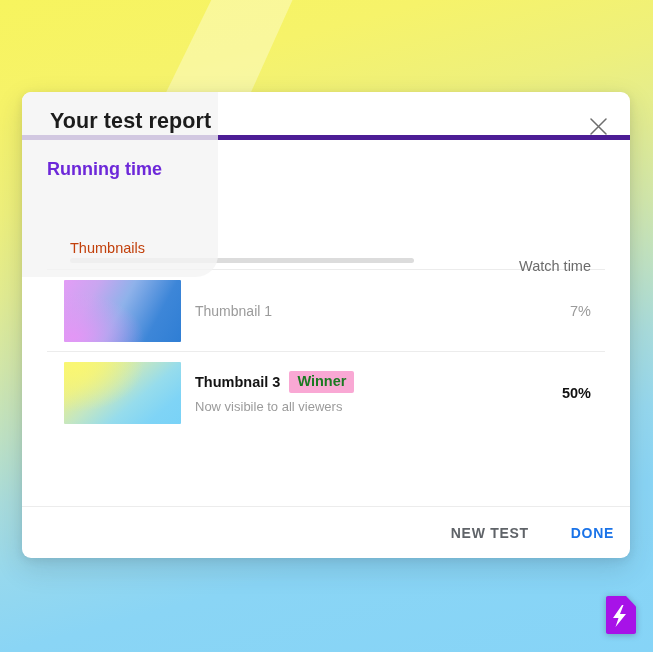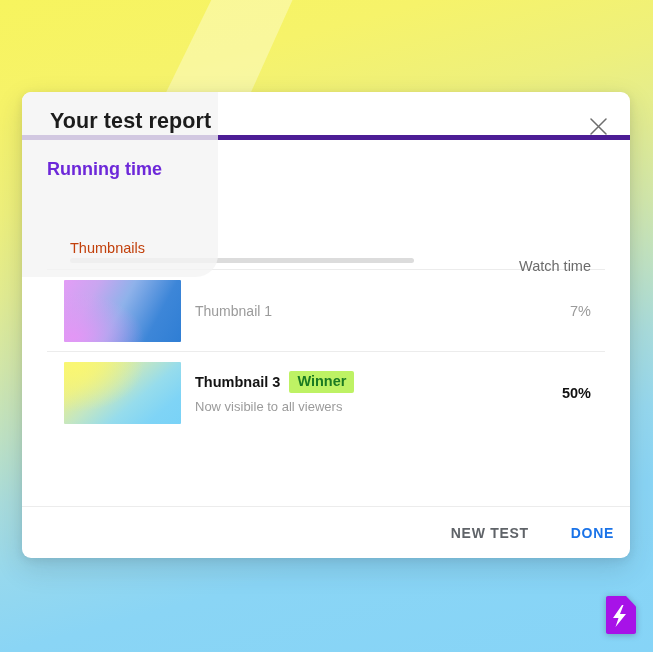--- a/index.html
+++ b/index.html
@@ -206,21 +206,21 @@
     font-size: 14px;
     color: #9b9b9b;
   }
   .row-name-strong {
     font-size: 14.5px;
     color: #141414;
     font-weight: bold;
   }
   .badge-winner {
     display: inline-block;
-    background: #bef264;
+    background: #f9a8d4;
     color: #1b7a22;
     font-size: 14.5px;
     font-weight: bold;
     padding: 2px 8px 3px 8px;
     border-radius: 2px;
     line-height: 1.15;
   }
   .row-sub {
     margin-top: 6px;
     font-size: 13px;

